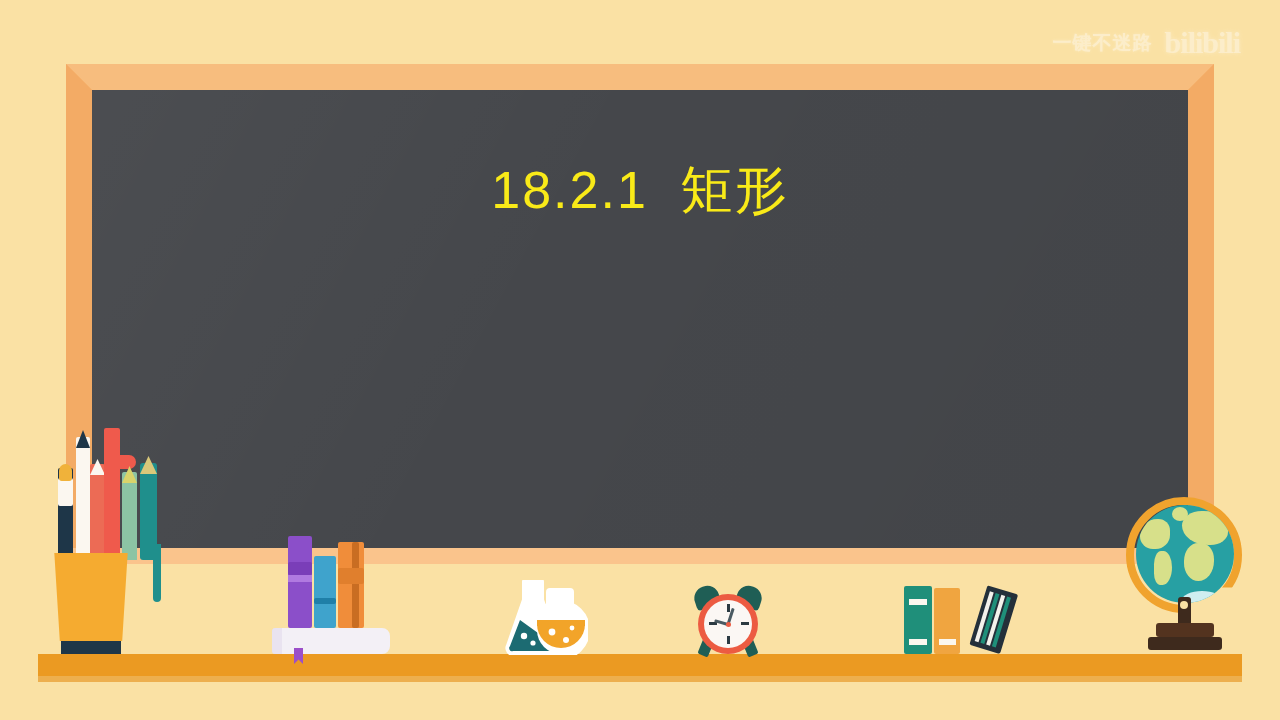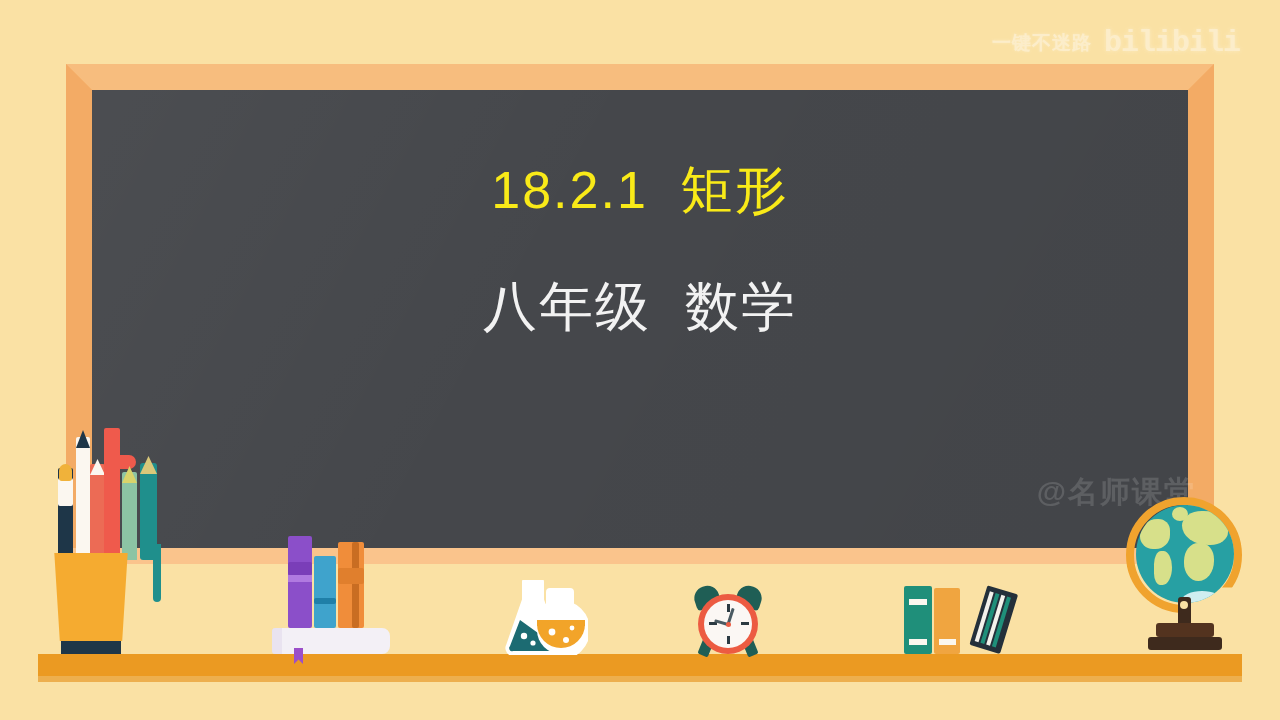--- a/index.html
+++ b/index.html
@@ -17,21 +17,21 @@
   .wm-top{
     position:absolute;right:40px;top:26px;display:flex;align-items:center;gap:12px;
     opacity:.42;pointer-events:none;
   }
   .wm-top .wm-cn{
     color:#ffffff;font-size:19px;letter-spacing:1px;font-weight:700;
     text-shadow:0 0 3px rgba(255,255,255,.7);
   }
   .wm-top .wm-bili{
     color:#ffffff;font-size:30px;font-weight:700;letter-spacing:-1px;
-    font-family:Liberation Mono, monospace;
+    font-family:Liberation Serif, serif;
     text-shadow:0 0 4px rgba(255,255,255,.8);
   }
   .wm-side{
     position:absolute;right:-8px;top:382px;
     color:rgba(255,255,255,.14);font-size:30px;font-weight:700;letter-spacing:2px;
     pointer-events:none;white-space:nowrap;
   }
 
   
   .board-frame{
@@ -175,23 +175,21 @@
   <div class="board-frame">
     <div class="frame-top"></div>
     <div class="frame-left"></div>
     <div class="frame-right"></div>
     <div class="frame-bottom"></div>
 
     <div class="board">
       <div class="board-sheen"></div>
       <div class="board-text">
         <div class="title">18.2.1  矩形</div>
-        <div class="subtitle">八年级  数学</div>
       </div>
-      <div class="wm-side">@名师课堂</div>
     </div>
   </div>
 
   <div class="shelf"></div>
   <div class="shelf-lip"></div>
 
   <div class="prop cup">
 
     <span class="pen" style="left:6px;width:15px;height:92px;background:#1e3648;border-radius:2px;"></span>
     <span class="pen" style="left:6px;bottom:148px;width:15px;height:28px;background:#fbf7f0;border-radius:2px;"></span>

